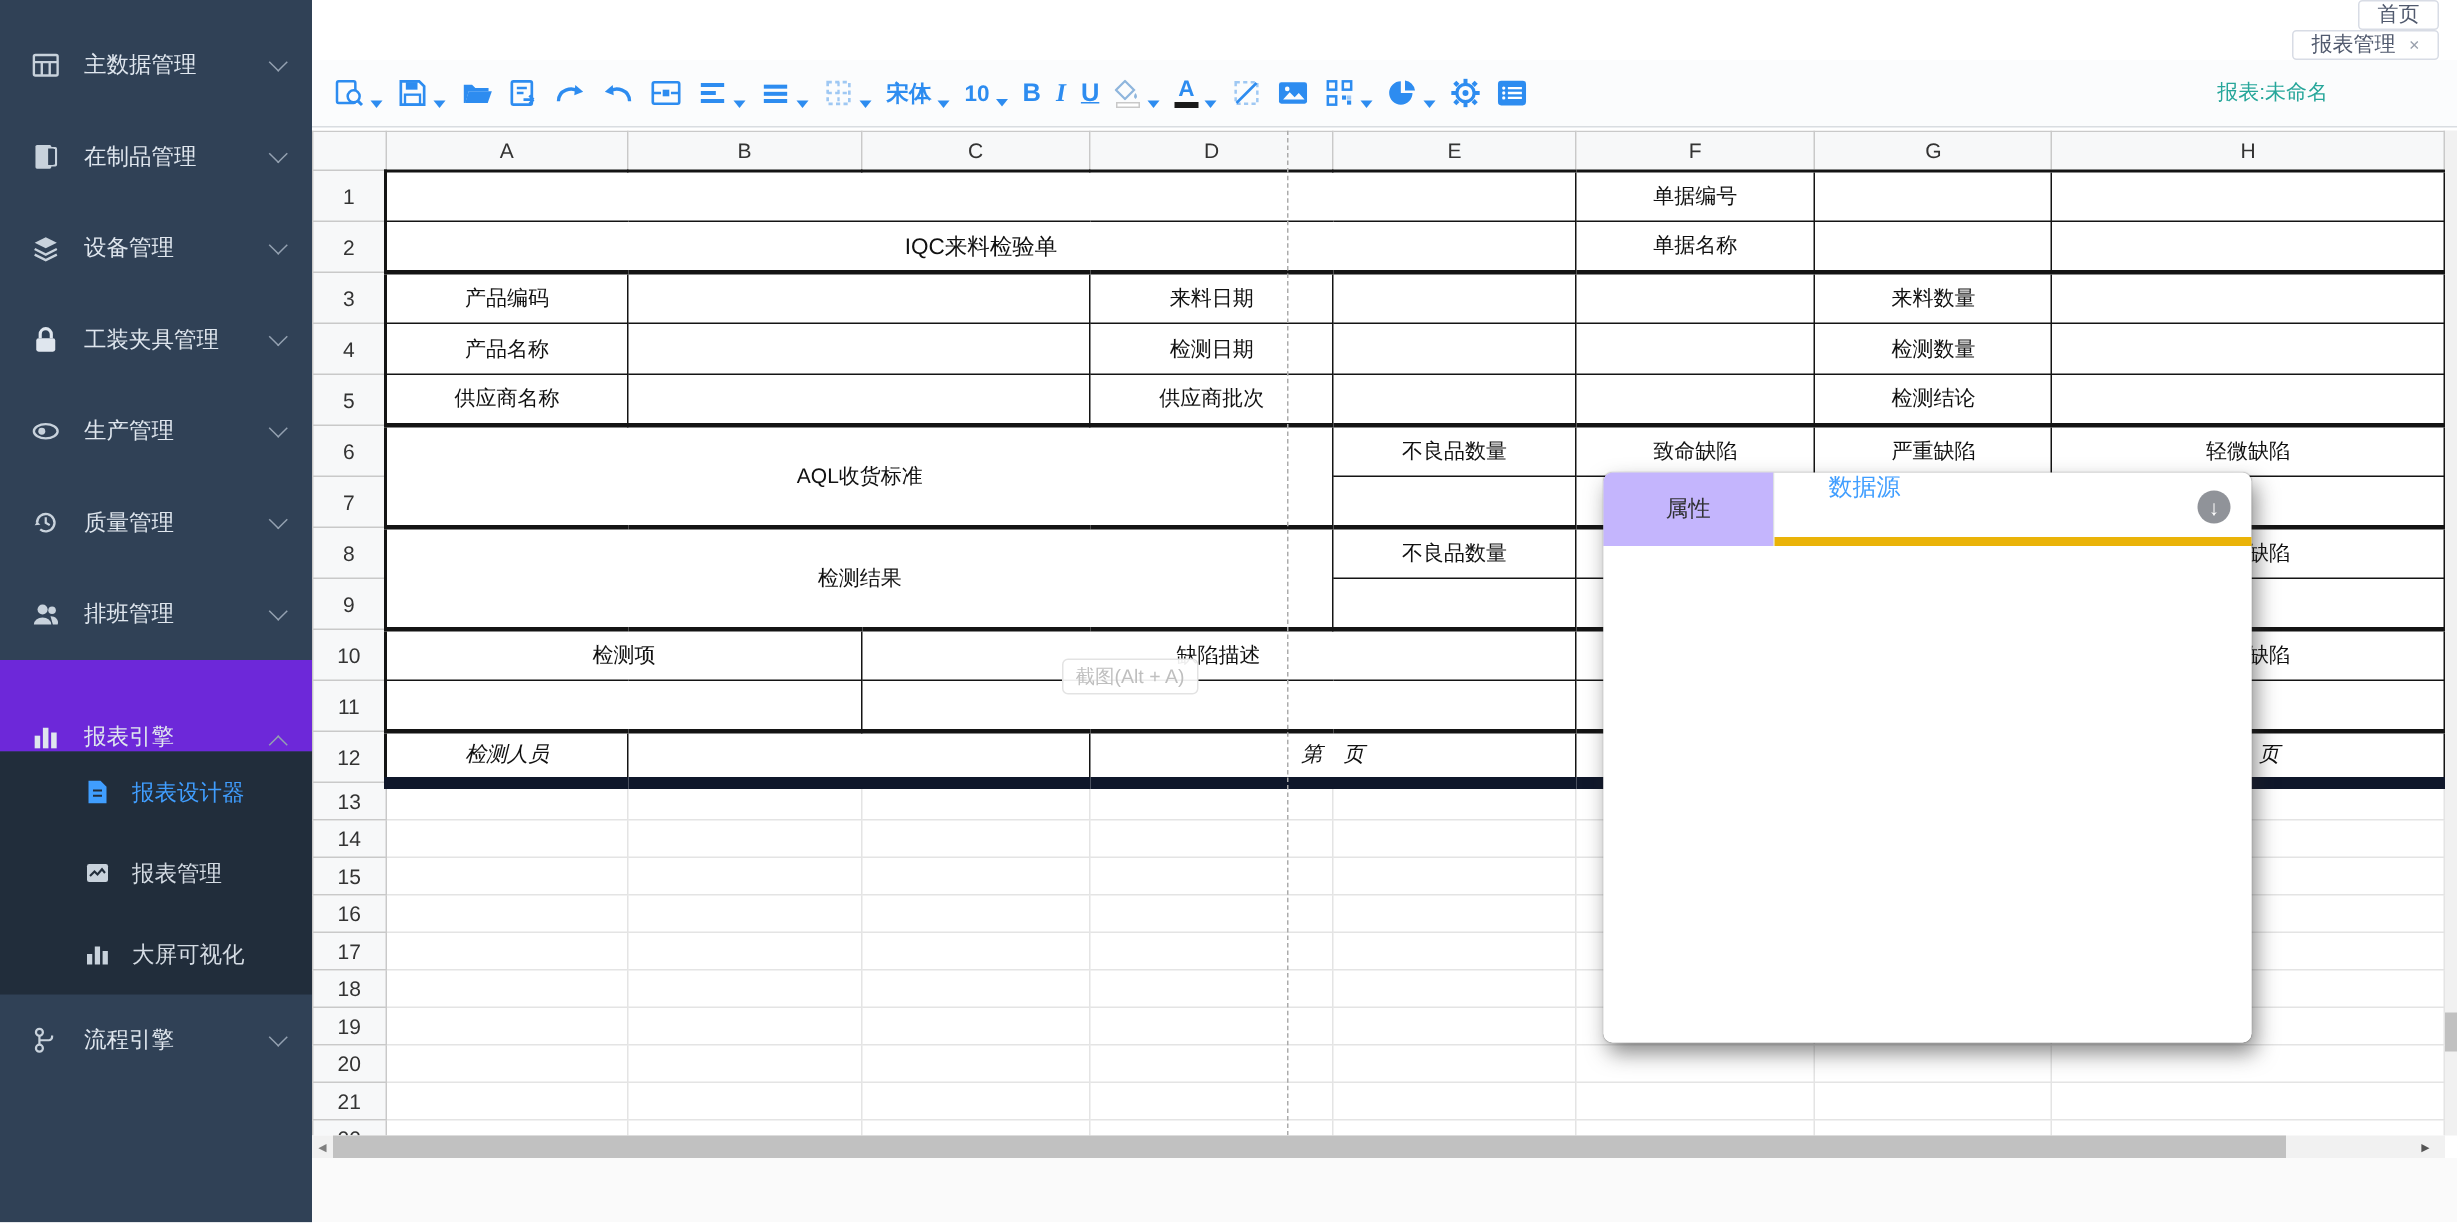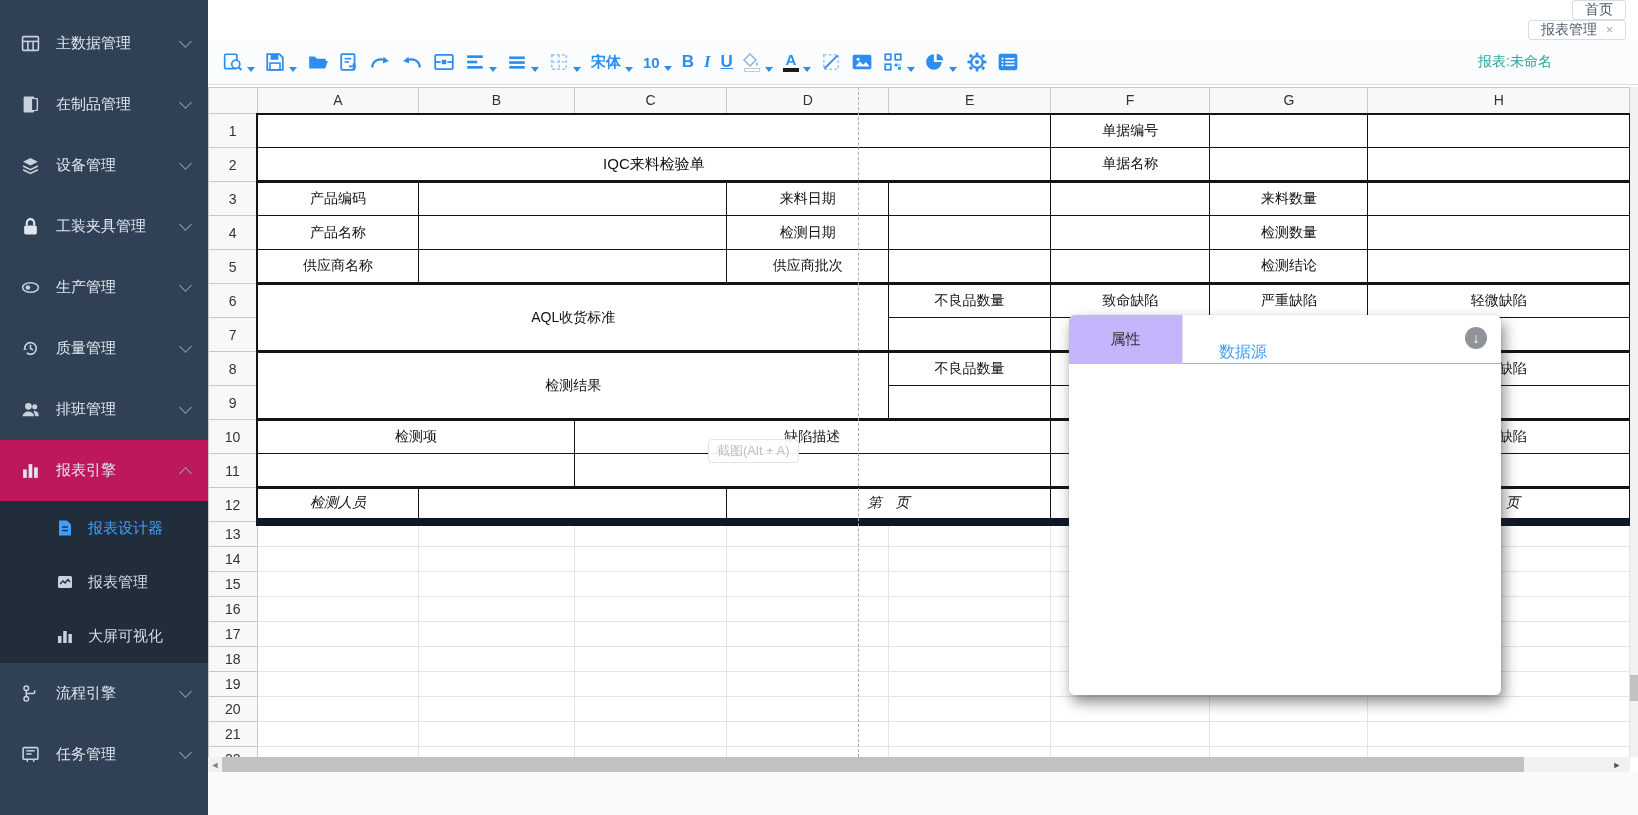--- a/index.html
+++ b/index.html
@@ -7,21 +7,21 @@
   body { font-family:"Liberation Sans","DejaVu Sans",sans-serif; background:#fff; }
   .app { position:relative; width:1638px; height:815px; overflow:hidden; background:#fff; }
 
   
   .sidebar { position:absolute; left:0; top:0; width:208px; height:815px; background:#304156; padding-top:13px; z-index:20; }
   .side-item { height:61px; display:flex; align-items:center; padding:0 18px 0 20px; color:#dfe6ee; font-size:15px; cursor:pointer; }
   .side-item .s-ico { width:20px; height:20px; margin-right:16px; display:flex; align-items:center; justify-content:center; flex:none; }
   .side-item .s-lab { flex:1; white-space:nowrap; overflow:hidden; }
   .chev { width:9px; height:9px; border-right:1.5px solid #94a1b1; border-bottom:1.5px solid #94a1b1; transform:rotate(45deg); margin-top:-4px; flex:none; }
   .chev.up { transform:rotate(-135deg); margin-top:6px; }
-  .side-item.open { background:#be185d; }
+  .side-item.open { background:#6d28d9;align-items:flex-end; }
   .submenu { background:#212d3b; }
   .sub-item { height:54px; display:flex; align-items:center; padding-left:56px; color:#d4dbe3; font-size:15px; cursor:pointer; }
   .sub-item .s-ico { width:18px; height:18px; margin-right:14px; display:flex; align-items:center; justify-content:center; flex:none; }
   .sub-item.active { color:#409EFF; }
   svg.sic { display:block; }
 
   
   .main { position:absolute; left:208px; top:0; width:1430px; height:815px; background:#fff; }
 
   
@@ -63,21 +63,21 @@
   .pagebreak { position:absolute; left:650px; top:0; height:670px; width:0; border-left:1px dashed #ababab; z-index:3; pointer-events:none; }
 
   
   .ghost-tip { position:absolute; left:500px; top:439px; background:rgba(255,255,255,.92); border:1px solid #e3e3e3; border-radius:4px; color:#bfbfbf; font-size:13px; padding:2px 8px; z-index:4; }
 
   
   .panel { position:absolute; left:861px; top:315px; width:432px; height:380px; background:#fff; border-radius:6px; box-shadow:3px 7px 14px rgba(40,40,40,.55), 0 0 1px rgba(0,0,0,.25); z-index:10; }
   .panel-tabs { display:flex; height:49px; }
   .ptab { display:flex; align-items:center; font-size:15px; }
   .ptab.active { width:114px; justify-content:center; color:#303133; border-right:1px solid #dcdfe4; border-bottom:none; background:#c4b5fd; border-top-left-radius:6px; }
-  .ptab-rest { flex:1; border-bottom:1px solid #eab308; display:flex; align-items:flex-end; padding-left:36px; color:#409EFF; position:relative; }
+  .ptab-rest { flex:1; border-bottom:6px solid #eab308; display:flex; align-items:flex-start; padding-left:36px; color:#409EFF; position:relative; }
   .collapse-btn { position:absolute; right:14px; top:12px; width:22px; height:22px; border-radius:50%; background:#909399; color:#fff; display:flex; align-items:center; justify-content:center; font-size:14px; cursor:pointer; }
   .panel-body { height:331px; background:#fff; border-radius:0 0 6px 6px; }
 
   
   .hscroll { position:absolute; left:0; top:757px; width:1422px; height:15px; background:#f1f1f1; z-index:5; }
   .hscroll .thumb { position:absolute; left:14px; top:0; width:1302px; height:15px; background:#c1c1c1; }
   .sb-arrow { position:absolute; top:0; width:14px; height:15px; color:#7f7f7f; font-size:9px; display:flex; align-items:center; justify-content:center; }
   .sb-arrow.left { left:0; }
   .sb-arrow.right { right:6px; color:#555; }
   .vscroll { position:absolute; left:1422px; top:87px; width:8px; height:670px; background:#f1f1f1; z-index:5; }
@@ -211,33 +211,20 @@
     </div>
     <div class="side-item">
       <span class="s-ico">
         <svg class="sic" width="19" height="19" viewBox="0 0 18 18">
             <circle cx="5" cy="4" r="2.2" fill="none" stroke="#c8d2dc" stroke-width="1.4"></circle>
             <circle cx="5" cy="14" r="2.2" fill="none" stroke="#c8d2dc" stroke-width="1.4"></circle>
             <path d="M5 6.2 V11.8 M5 9 h6 a2 2 0 0 0 2-2 V6" fill="none" stroke="#c8d2dc" stroke-width="1.4"></path>
           </svg>
       </span>
       <span class="s-lab">流程引擎</span>
-      <span class="chev"></span>
-    </div>
-    <div class="side-item">
-      <span class="s-ico">
-        <svg class="sic" width="19" height="19" viewBox="0 0 18 18">
-            <rect x="2" y="2.5" width="14" height="11" rx="1" fill="none" stroke="#c8d2dc" stroke-width="1.5"></rect>
-            <line x1="5" y1="5.5" x2="13" y2="5.5" stroke="#c8d2dc" stroke-width="1.4"></line>
-            <line x1="5" y1="8.5" x2="10" y2="8.5" stroke="#c8d2dc" stroke-width="1.4"></line>
-            <line x1="6" y1="13.5" x2="6" y2="16" stroke="#c8d2dc" stroke-width="1.4"></line>
-            <line x1="12" y1="13.5" x2="12" y2="16" stroke="#c8d2dc" stroke-width="1.4"></line>
-          </svg>
-      </span>
-      <span class="s-lab">任务管理</span>
       <span class="chev"></span>
     </div>
   </aside>
 
   <div class="main">
 
     <div class="tabbar">
       <div class="tab">
         <span>首页</span>
       </div>

